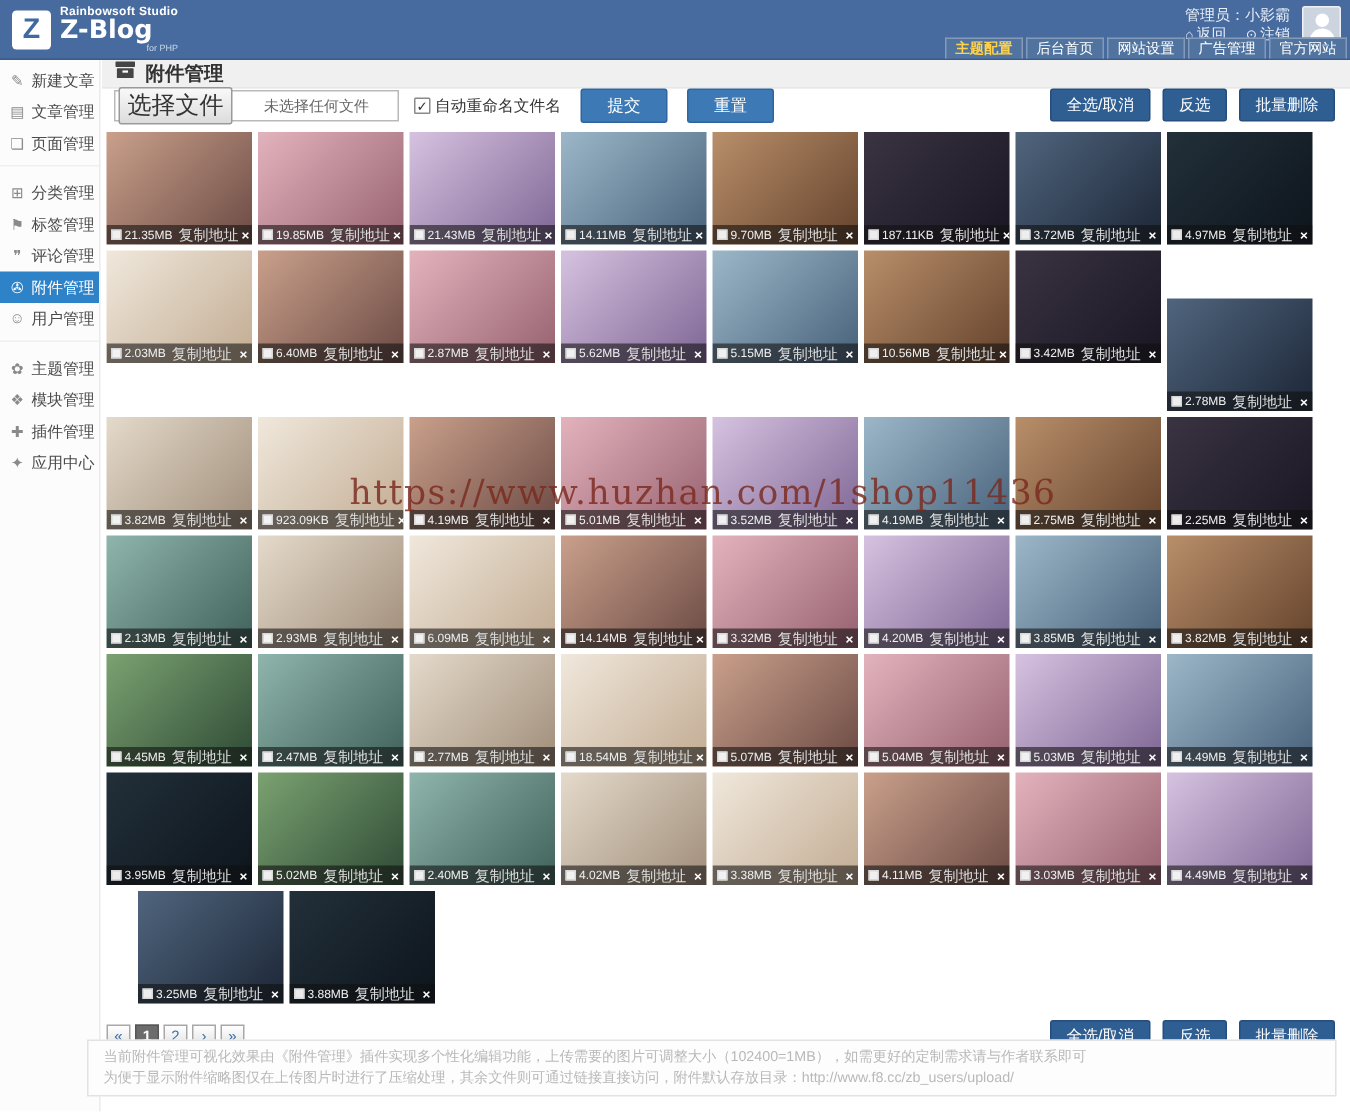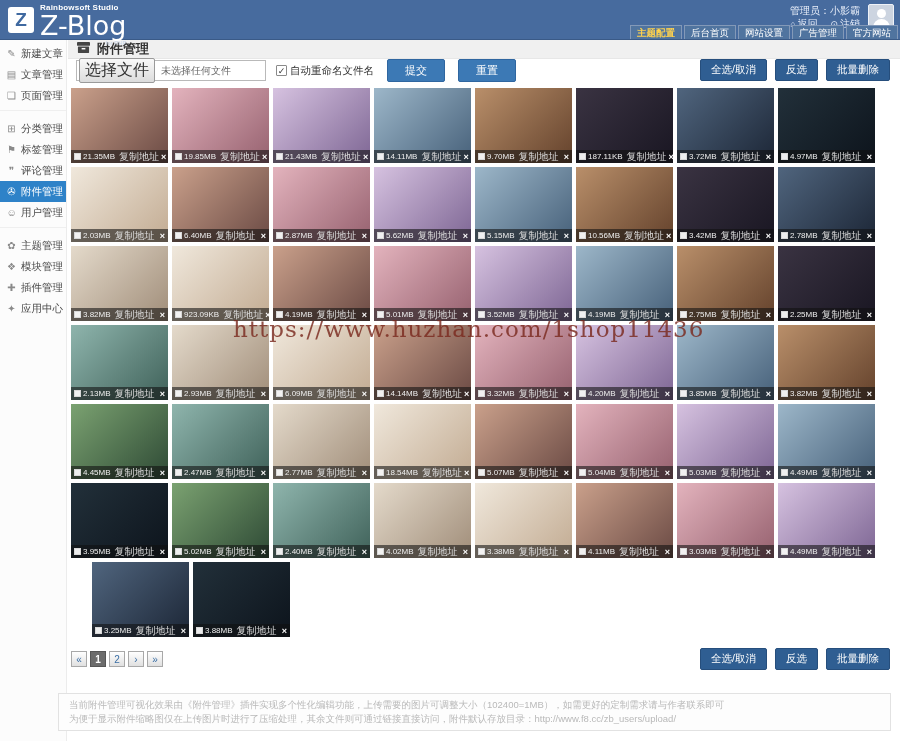--- a/index.html
+++ b/index.html
@@ -8,21 +8,21 @@
   .page { position:relative; width:900px; height:741px; background:#fff; }
 
   
   .header { position:absolute; top:0; left:0; right:0; height:40px;
             background:#476b9e; border-bottom:1px solid #3a5a87; z-index:10; }
   .brand { position:absolute; left:8px; top:3px; display:flex; gap:6px; cursor:pointer; }
   .logo-box { width:26px; height:26px; margin-top:4px; background:#fff; border-radius:3px;
               display:flex; align-items:center; justify-content:center;
               color:#3f69a0; font-size:19px; font-weight:bold; }
   .brand-text .studio { color:#fff; font-size:8px; font-weight:bold; letter-spacing:.2px; }
-  .brand-text .bname  { color:#fff; font-size:27px; font-weight:normal; line-height:1.05;
+  .brand-text .bname  { color:#fff; font-size:17px; font-weight:bold; line-height:1.05;
                         font-family:"DejaVu Sans",sans-serif; }
   .brand-text .bsub   { color:#c9d6e8; font-size:6px; text-align:right; }
   .admin-info { position:absolute; right:40px; top:4px; text-align:right;
                 color:#e9effa; font-size:10px; line-height:13px; }
   .admin-links .hlink { margin-left:10px; cursor:pointer; color:#e9effa; }
   .hicon { margin-right:2px; font-size:9px; }
   .avatar { position:absolute; right:6px; top:4px; width:26px; height:26px;
             background:#ccd4e0; border:1px solid #eef2f8; border-radius:2px;
             overflow:hidden; cursor:pointer; }
   .av-head { width:9px; height:9px; border-radius:50%; background:#fff; margin:4px auto 0; }
@@ -48,21 +48,21 @@
   .main { position:absolute; left:68px; top:40px; right:0; bottom:0; background:#fff; }
   .title-bar { height:19px; background:#f0f0f0; border-bottom:1px solid #e7e7e7;
                display:flex; align-items:center; gap:6px; padding:0 8px; }
   .title-text { font-size:13px; font-weight:bold; color:#333; }
   .upload-label { margin:9px 0 5px 8px; font-size:11px; color:#333; }
   .controls-row { position:relative; display:flex; align-items:center; margin-left:8px; height:23px; }
   .file-input { width:190px; height:21px; border:1px solid #b9b9b9; background:#fff;
                 display:flex; align-items:center; padding:1px 2px; cursor:pointer; }
   .file-btn { font-size:16px; color:#333; border:1px solid #9a9a9a; border-radius:2px;
               background:linear-gradient(#f9f9f9,#dcdcdc); padding:1px 5px; white-space:nowrap; }
-  .file-text { font-size:10px; color:#666; margin-left:6px; white-space:nowrap; }
+  .file-text { font-size:10px; color:#666; margin-left:21px; white-space:nowrap; }
   .rename { display:flex; align-items:center; gap:3px; margin-left:10px;
             font-size:10.5px; color:#333; cursor:pointer; }
   .cbx { width:11px; height:11px; border:1px solid #8a8a8a; background:#fff; font-size:9px;
          line-height:10px; text-align:center; color:#333; border-radius:1px; }
   .btn-primary { margin-left:13px; background:#3c79b5; color:#fff; font-size:11px;
                  padding:3px 17px; border:1px solid #2f66a0; border-radius:2px; cursor:pointer; }
   .bulk { display:flex; gap:8px; }
   .bulk.top { position:absolute; right:10px; top:0; }
   .bulk-btn { background:#2f5e92; color:#fff; font-size:10.5px; padding:3px 10px;
               border:1px solid #264e7c; border-radius:2px; cursor:pointer; white-space:nowrap; }
@@ -334,21 +334,21 @@
           </div>
         </div>
         <div class="cell" style="background: linear-gradient(135deg, rgb(58, 51, 66), rgb(25, 22, 34));">
           <div class="cell-footer">
             <span class="cf-cb"></span>
             <span class="cf-size">3.42MB</span>
             <span class="cf-copy">复制地址</span>
             <span class="cf-x">×</span>
           </div>
         </div>
-        <div class="cell" style="background: linear-gradient(135deg, rgb(80, 101, 126), rgb(28, 38, 54));">
+        <div class="cell" style="background: linear-gradient(135deg, rgb(80, 101, 126), rgb(28, 38, 54)); margin-top: 32px;">
           <div class="cell-footer">
             <span class="cf-cb"></span>
             <span class="cf-size">2.78MB</span>
             <span class="cf-copy">复制地址</span>
             <span class="cf-x">×</span>
           </div>
         </div>
         <div class="cell" style="background: linear-gradient(135deg, rgb(228, 218, 203), rgb(160, 141, 121));">
           <div class="cell-footer">
             <span class="cf-cb"></span>

